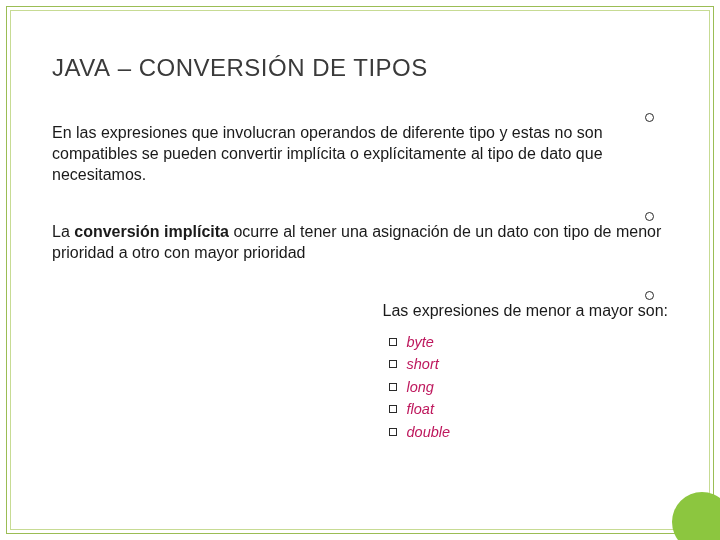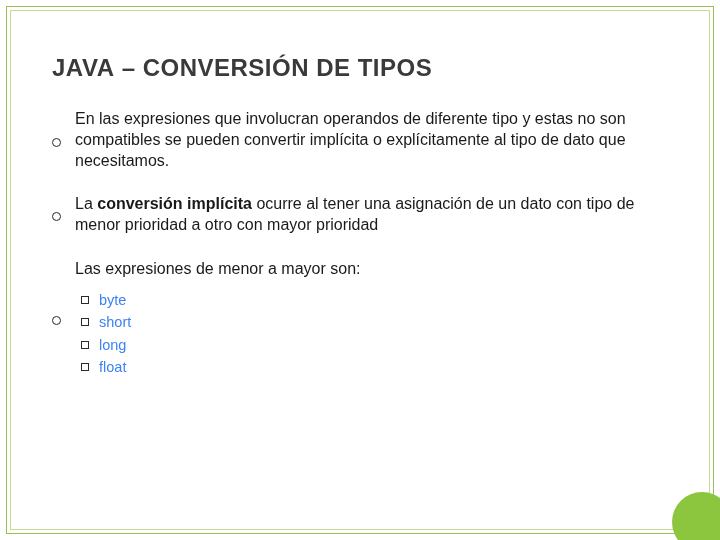--- a/index.html
+++ b/index.html
@@ -27,36 +27,37 @@
     position: absolute;
     top: 10px; left: 10px;
     width: 700px;
     height: 520px;
     padding: 44px 42px 0 42px;
   }
   .title {
     font-size: 24px;
     letter-spacing: 0.5px;
     color: #3a3a3a;
-    font-weight: 700;
+    font-weight: 400;
     margin-bottom: 26px;
   }
   .title .rest { font-variant: small-caps; font-size: 24px; }
   .bullet-list {
     list-style: none;
     padding: 0;
     margin: 0;
   }
   .bullet-item {
     display: flex;
-    align-items: center;
+    align-items: flex-end;
     margin-bottom: 22px;
     font-size: 16px;
     line-height: 1.32;
     color: #1a1a1a;
+    flex-direction: column;
   }
   .bullet-marker {
     flex: 0 0 auto;
     width: 9px; height: 9px;
     border: 1.4px solid #2a2a2a;
     border-radius: 50%;
     margin-top: 5px;
     margin-right: 14px;
   }
   .bullet-text { flex: 1; }
@@ -64,21 +65,22 @@
   .sub-list {
     list-style: none;
     padding: 10px 0 0 6px;
     margin: 0;
   }
   .sub-item {
     display: flex;
     align-items: center;
     font-size: 14.5px;
     line-height: 1.55;
-    color: #3b82f6;
+    color: #be185d;
+    font-style: italic;
   }
   .sub-marker {
     flex: 0 0 auto;
     width: 8px; height: 8px;
     border: 1.2px solid #2a2a2a;
     margin-right: 10px;
   }
   .corner-circle {
     position: absolute;
     right: 0px;
@@ -133,17 +135,21 @@
             <span>short</span>
           </li>
           <li class="sub-item">
             <span class="sub-marker"></span>
             <span>long</span>
           </li>
           <li class="sub-item">
             <span class="sub-marker"></span>
             <span>float</span>
           </li>
+          <li class="sub-item">
+            <span class="sub-marker"></span>
+            <span>double</span>
+          </li>
         </ul>
       </span>
     </li>
   </ul>
 </div>
 
 </body></html>

